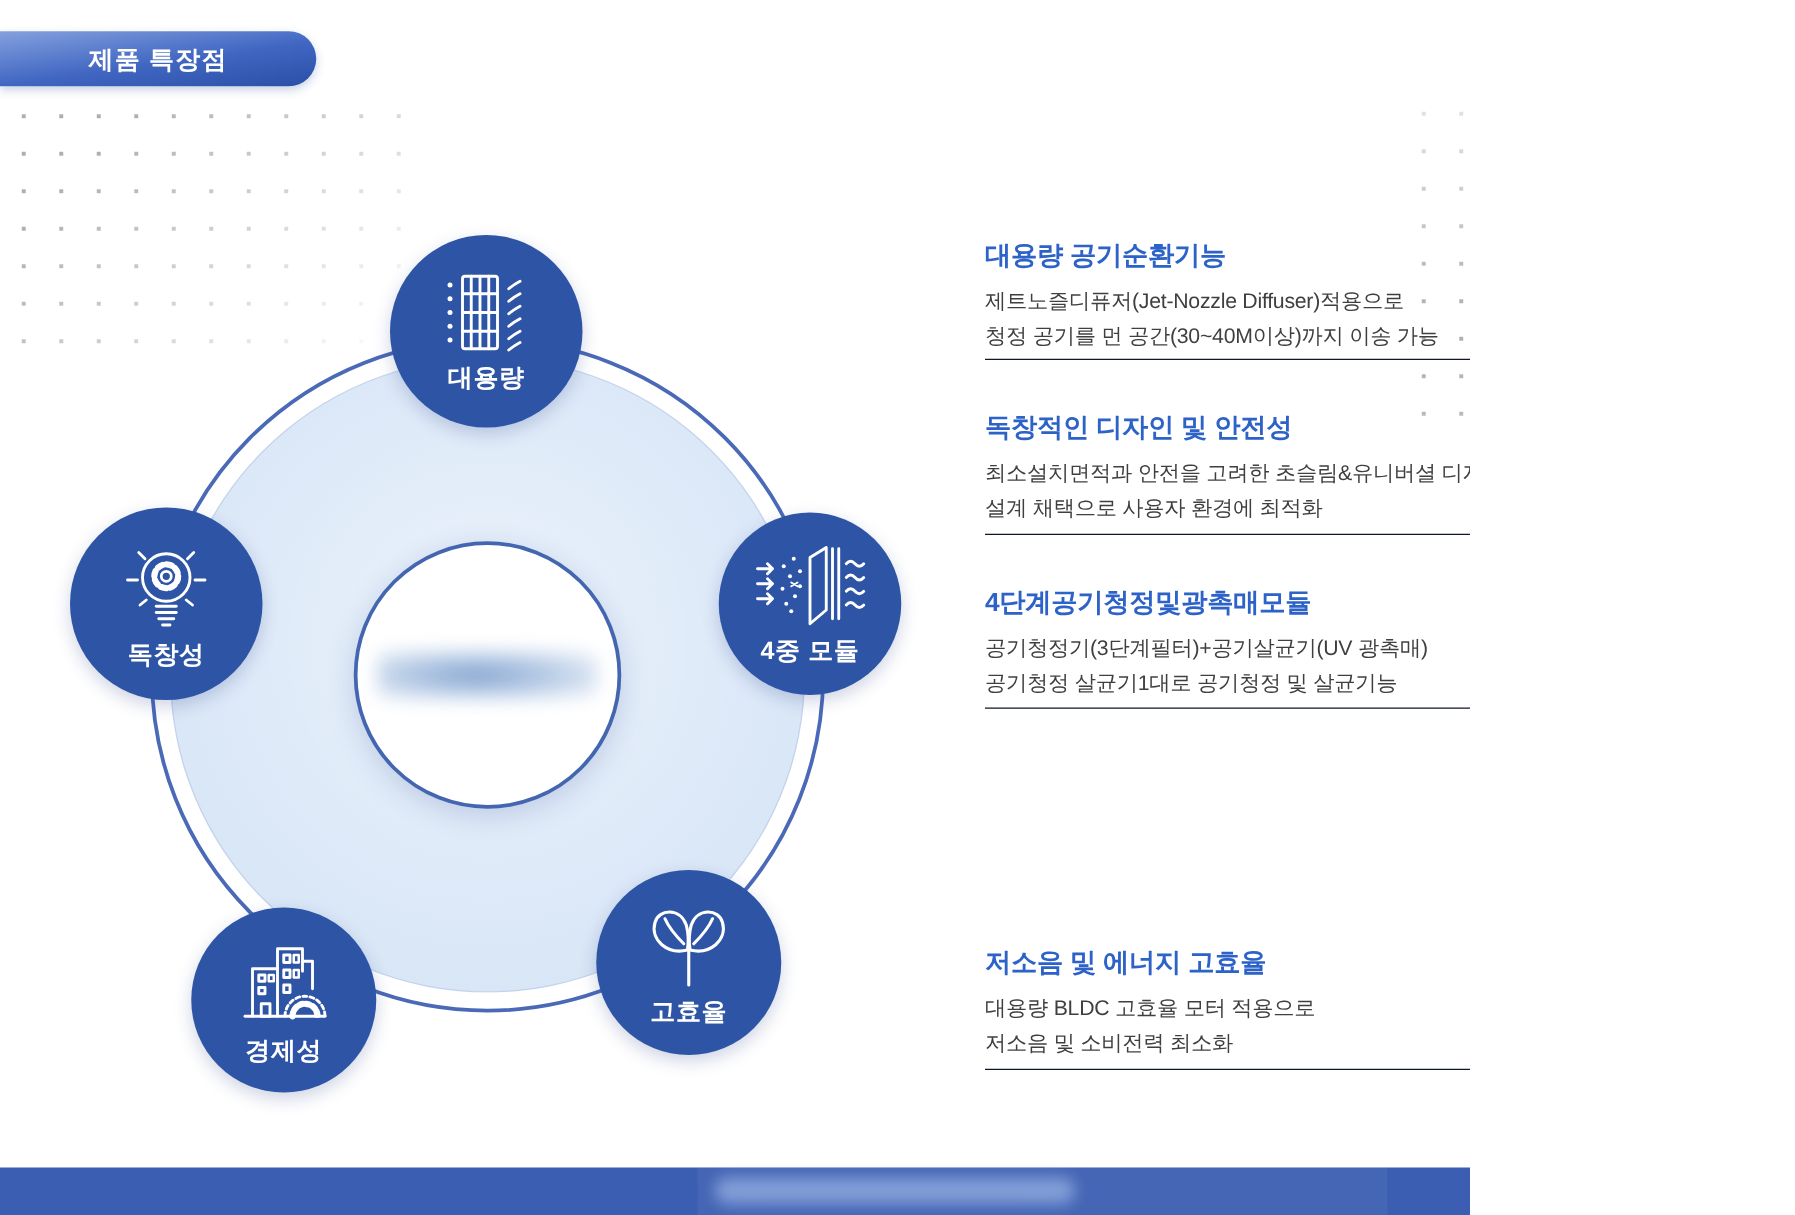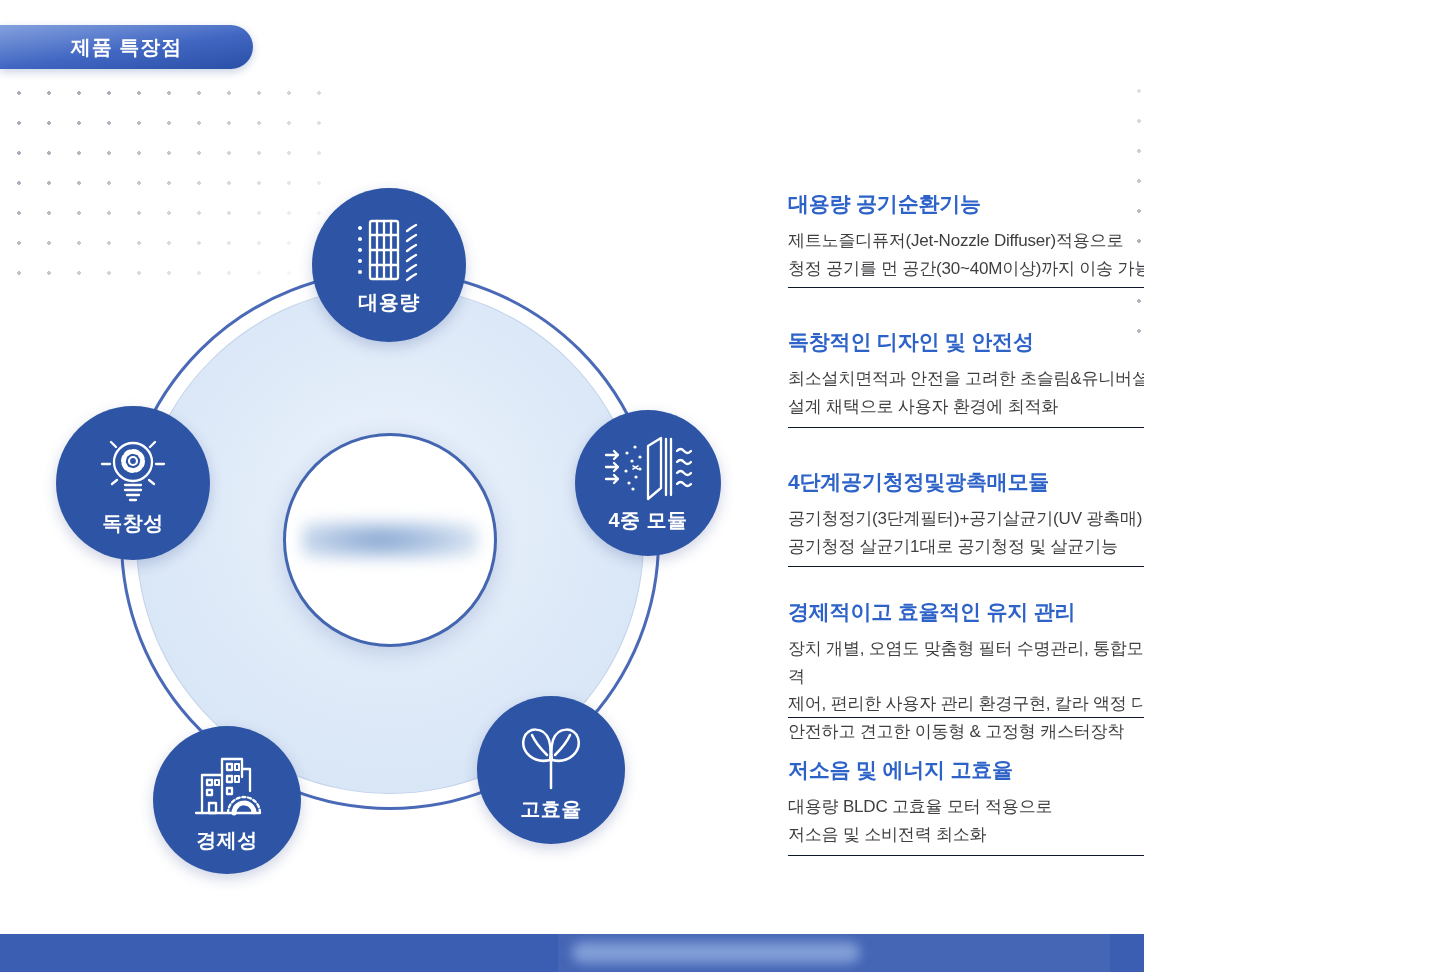--- a/index.html
+++ b/index.html
@@ -1,17 +1,17 @@
 <!DOCTYPE html>
 <html><head>
 <meta charset="utf-8">
 <style>
   html,body{margin:0;padding:0;background:#fff;}
   .canvas{position:relative;width:1144px;height:972px;background:#ffffff;overflow:hidden;
-          font-family:"Liberation Sans","DejaVu Sans",sans-serif;}
+          font-family:"Liberation Sans","DejaVu Sans",sans-serif;padding-left:32px;}
 
   
   .dots{position:absolute;background-image:radial-gradient(circle,#9aa1ac 1.7px,rgba(154,161,172,0) 2px);
         background-size:30px 30px;pointer-events:none;}
   .dots-tl{left:4px;top:78px;width:330px;height:218px;
         -webkit-mask-image:linear-gradient(135deg,rgba(0,0,0,.85) 20%,rgba(0,0,0,0) 95%);
         mask-image:linear-gradient(135deg,rgba(0,0,0,.85) 20%,rgba(0,0,0,0) 95%);}
   .dots-tr{left:1124px;top:76px;width:308px;height:276px;
         -webkit-mask-image:linear-gradient(to bottom,rgba(0,0,0,.28),rgba(0,0,0,.85) 65%,rgba(0,0,0,.7));
         mask-image:linear-gradient(to bottom,rgba(0,0,0,.28),rgba(0,0,0,.85) 65%,rgba(0,0,0,.7));}
@@ -224,27 +224,20 @@
     <p>최소설치면적과 안전을 고려한 초슬림&amp;유니버셜 디자인
 설계 채택으로 사용자 환경에 최적화</p>
     <span class="num">02</span>
   </div>
   <div class="feature-row row3">
     <h3>4단계공기청정및광촉매모듈</h3>
     <p>공기청정기(3단계필터)+공기살균기(UV 광촉매)
 공기청정 살균기1대로 공기청정 및 살균기능</p>
     <span class="num">03</span>
   </div>
-  <div class="feature-row row4">
-    <h3>경제적이고 효율적인 유지 관리</h3>
-    <p>장치 개별, 오염도 맞춤형 필터 수명관리, 통합모니터링&amp;원격
-제어, 편리한 사용자 관리 환경구현, 칼라 액정 디스플레이,
-안전하고 견고한 이동형 &amp; 고정형 캐스터장착</p>
-    <span class="num">04</span>
-  </div>
   <div class="feature-row row5">
     <h3>저소음 및 에너지 고효율</h3>
     <p>대용량 BLDC 고효율 모터 적용으로
 저소음 및 소비전력 최소화</p>
     <span class="num">05</span>
   </div>
 
   <div class="bottom-bar">
     <div class="mid"></div>
     <div class="blur-text"></div>

